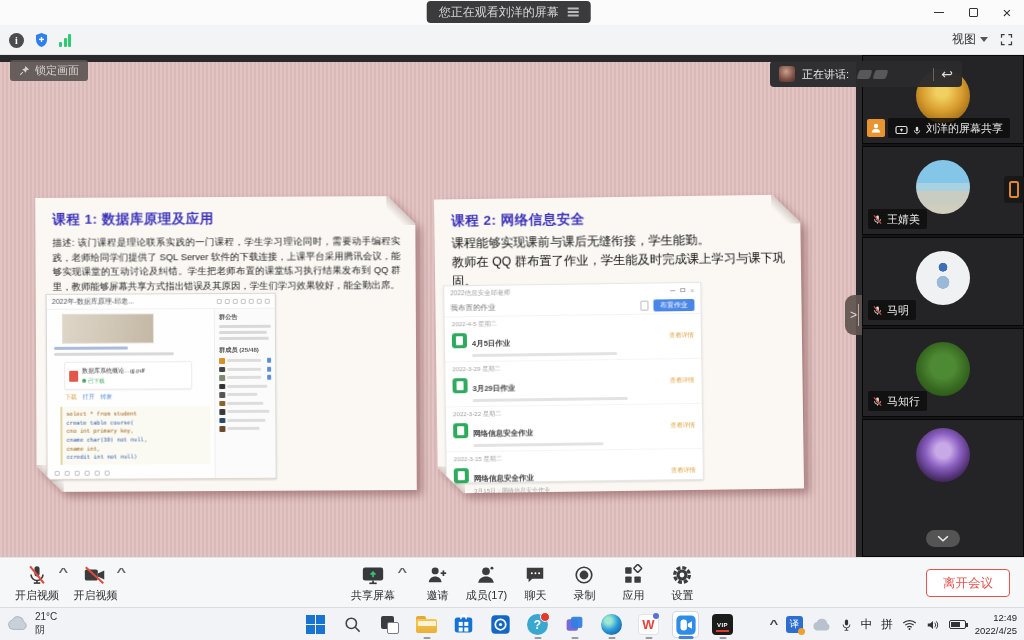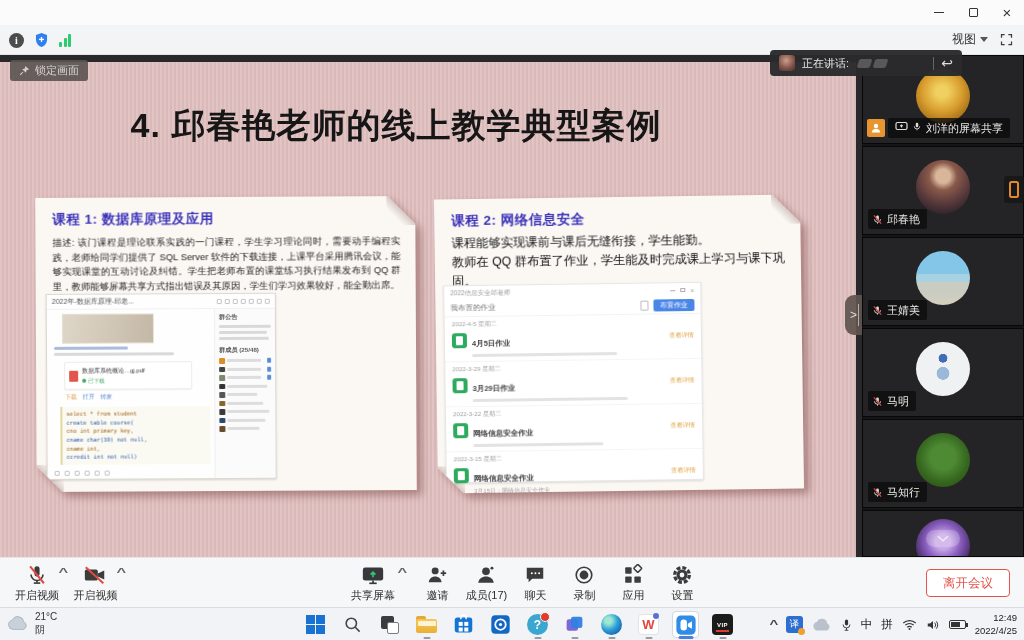--- a/index.html
+++ b/index.html
@@ -23,21 +23,21 @@
   .info-ic{width:15px;height:15px;border-radius:50%;background:#4c4c4c;color:#fff;font-size:10px;font-weight:bold;
            display:flex;align-items:center;justify-content:center;font-family:"Liberation Serif",serif}
   .bars{display:flex;align-items:flex-end;gap:1.5px;height:13px}
   .bars span{width:3px;background:#2ecc71;border-radius:1px}
   .bars span:nth-child(1){height:5px}.bars span:nth-child(2){height:9px}.bars span:nth-child(3){height:13px}
   .t2-right{position:absolute;right:10px;top:6px;display:flex;align-items:center;gap:11px;color:#333;font-size:12px}
   .caret-down{width:0;height:0;border-left:4px solid transparent;border-right:4px solid transparent;border-top:5px solid #555}
   .view-grp{display:flex;align-items:center;gap:4px}
 
   
-  .toast{position:absolute;left:770px;top:25px;width:192px;height:26px;background:rgba(42,42,44,.97);border-radius:4px;
+  .toast{position:absolute;left:770px;top:36px;width:192px;height:26px;background:rgba(42,42,44,.97);border-radius:4px;
          display:flex;align-items:center;padding:0 9px;gap:7px;z-index:7}
   .toast-avatar{width:16px;height:16px;border-radius:3px;flex:none;
                 background:radial-gradient(circle at 45% 35%,#caa08a,#7d4f46 60%,#4a3034)}
   .toast-label{color:#e8e8e8;font-size:11px;white-space:nowrap}
   .toast-fade{display:flex;gap:3px;opacity:.28;margin-left:2px}
   .fadeshape{width:13px;height:9px;background:#cfcfcf;border-radius:2px;transform:skewX(-18deg)}
   .toast-div{width:1px;height:13px;background:#666;margin-left:auto}
   .reply-arrow{color:#ddd;font-size:14px;line-height:1}
 
   
@@ -138,21 +138,21 @@
   .av2{background:radial-gradient(circle at 50% 30%,#d9b59a 0 15%,#8a5a4a 30%,#5a3a3c 58%,#35272c 80%,#2c2226)}
   .av3{background:radial-gradient(circle at 50% 30%,#3f6db8 0 9%,rgba(0,0,0,0) 10%),
                   radial-gradient(circle at 50% 58%,#9ab8d8 0 15%,rgba(0,0,0,0) 16%),#eff1f3}
   .av4{background:linear-gradient(180deg,#84c6e8 0 42%,#a8d2e2 42% 58%,#c9ccc0 58% 78%,#d6d0bd)}
   .av5{background:radial-gradient(circle at 50% 45%,#4e8a33 0 30%,#35661f 62%,#24490f)}
   .av6{background:radial-gradient(circle at 50% 42%,#c9a8e8 0 18%,#8a5fc0 42%,#4a2d6a 70%,#241233);top:8px}
   .tag{position:absolute;left:5px;bottom:5px;display:flex;align-items:center;gap:4px;background:rgba(10,10,10,.72);
        padding:2.5px 7px 2.5px 4px;border-radius:2px;color:#e8e8e8;font-size:11px;white-space:nowrap}
   .tag1{position:absolute;left:4px;bottom:5px;display:flex;align-items:center;gap:3px}
   .orangebox{width:18px;height:18px;background:#e8952f;border-radius:2px;display:flex;align-items:center;justify-content:center}
-  .tag1-lab{display:flex;align-items:flex-start;gap:4px;background:rgba(10,10,10,.78);padding:2.5px 7px;border-radius:2px;
+  .tag1-lab{display:flex;align-items:flex-end;gap:4px;background:rgba(10,10,10,.78);padding:2.5px 7px;border-radius:2px;
             color:#e8e8e8;font-size:11px;white-space:nowrap}
   .more{position:absolute;left:50%;bottom:9px;transform:translateX(-50%);width:34px;height:17px;border-radius:9px;
         background:rgba(255,255,255,.22);display:flex;align-items:center;justify-content:center}
   .dev{position:absolute;left:1004px;top:176px;width:20px;height:27px;background:rgba(22,22,22,.85);border-radius:3px;
        display:flex;align-items:center;justify-content:center;z-index:8}
   .dev i{display:block;width:10px;height:17px;border:2px solid #e0892f;border-radius:2.5px}
 
   
   #mtoolbar{position:absolute;left:0;top:557px;width:100%;height:50px;background:#f6f7f8;border-top:1px solid #e5e5e5}
   .mt-left{position:absolute;left:14px;top:6px;display:flex;align-items:flex-start}
@@ -206,20 +206,24 @@
   .batt::before{content:"";position:absolute;left:1px;top:1px;bottom:1px;width:9px;background:#333}
   .batt::after{content:"";position:absolute;right:-3.5px;top:2px;width:2px;height:3.5px;background:#333}
   .clock{text-align:right;font-size:9.5px;color:#222;line-height:1.3}
 </style>
 </head>
 <body>
 
 <div class="screen">
 
   <div id="titlebar">
+    <div class="title-pill">
+      <span>您正在观看刘洋的屏幕</span>
+      <span class="hamb"></span>
+    </div>
     <div class="win-controls">
       <div class="win-btn">
           <span class="min-glyph"></span>
         </div>
       <div class="win-btn">
           <span class="restore-glyph"></span>
         </div>
       <div class="win-btn">
           <span>×</span>
         </div>
@@ -264,21 +268,20 @@
   <div id="share">
     <div class="pin">
       <svg width="11" height="11" viewBox="0 0 24 24">
           <path d="M14 2l8 8-5.5 1.5L15 17l-8-8 5.5-1.5z" fill="#cfcfcf"></path>
           <line x1="8.5" y1="15.5" x2="2.5" y2="21.5" stroke="#cfcfcf" stroke-width="2.2"></line>
         </svg>
       <span>锁定画面</span>
     </div>
 
     <div id="slide">
-      <div class="slide-title">4. 邱春艳老师的线上教学典型案例</div>
 
       <div class="cardwrap" id="card1">
         <div class="card">
           <div class="fold-tr"></div>
           <div class="fold-bl"></div>
           <div class="card-title">课程 1: 数据库原理及应用</div>
           <div class="card-desc">描述: 该门课程是理论联系实践的一门课程，学生学习理论同时，需要动手编程实践，老师给同学们提供了 SQL Server 软件的下载连接，上课平台采用腾讯会议，能够实现课堂的互动讨论及纠错。学生把老师布置的课堂练习执行结果发布到 QQ 群里，教师能够屏幕共享方式指出错误及其原因，学生们学习效果较好，能全勤出席。</div>
 
           <div class="qq">
             <div class="qq-head">
@@ -457,32 +460,20 @@
           <svg width="10" height="11" viewBox="0 0 24 24">
               <rect x="9" y="3" width="6" height="11" rx="3" fill="#ddd"></rect>
               <path d="M5.5 11.5a6.5 6.5 0 0 0 13 0" fill="none" stroke="#ddd" stroke-width="2"></path>
               <line x1="12" y1="18" x2="12" y2="21" stroke="#ddd" stroke-width="2"></line>
             </svg>
           <span>刘洋的屏幕共享</span>
         </span>
       </div>
     </div>
     <div class="tile">
-      <div class="avatar av2"></div>
-      <div class="tag">
-        <svg width="11" height="11" viewBox="0 0 24 24">
-            <rect x="9" y="3" width="6" height="11" rx="3" fill="#ddd"></rect>
-            <path d="M5.5 11.5a6.5 6.5 0 0 0 13 0" fill="none" stroke="#ddd" stroke-width="2"></path>
-            <line x1="12" y1="18" x2="12" y2="21" stroke="#ddd" stroke-width="2"></line>
-            <line x1="4" y1="3" x2="20" y2="21" stroke="#e0483c" stroke-width="2.6"></line>
-          </svg>
-        <span>邱春艳</span>
-      </div>
-    </div>
-    <div class="tile">
       <div class="avatar av4"></div>
       <div class="tag">
         <svg width="11" height="11" viewBox="0 0 24 24">
             <rect x="9" y="3" width="6" height="11" rx="3" fill="#ddd"></rect>
             <path d="M5.5 11.5a6.5 6.5 0 0 0 13 0" fill="none" stroke="#ddd" stroke-width="2"></path>
             <line x1="12" y1="18" x2="12" y2="21" stroke="#ddd" stroke-width="2"></line>
             <line x1="4" y1="3" x2="20" y2="21" stroke="#e0483c" stroke-width="2.6"></line>
           </svg>
         <span>王婧美</span>
       </div>

